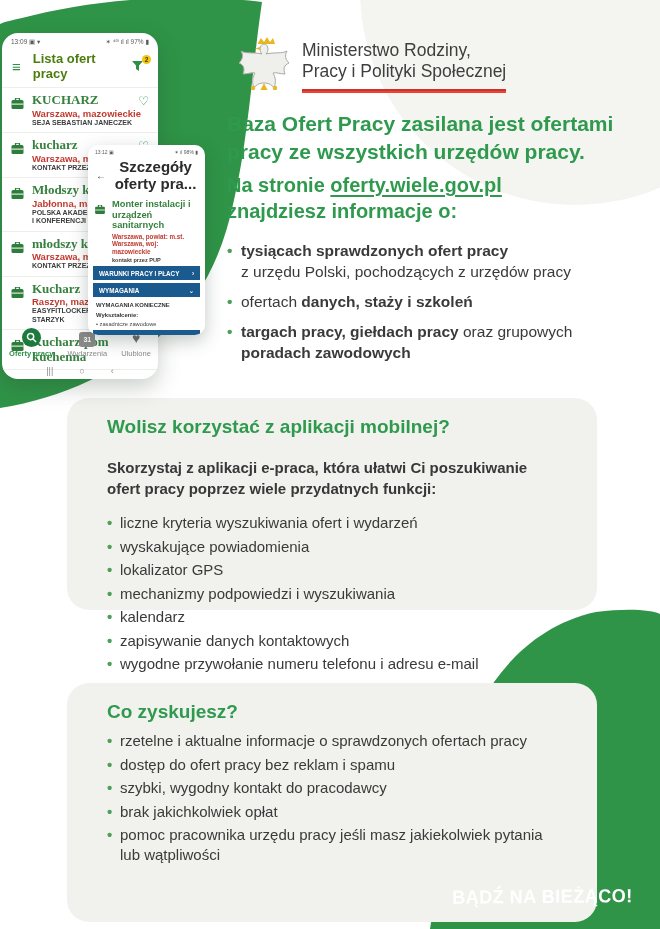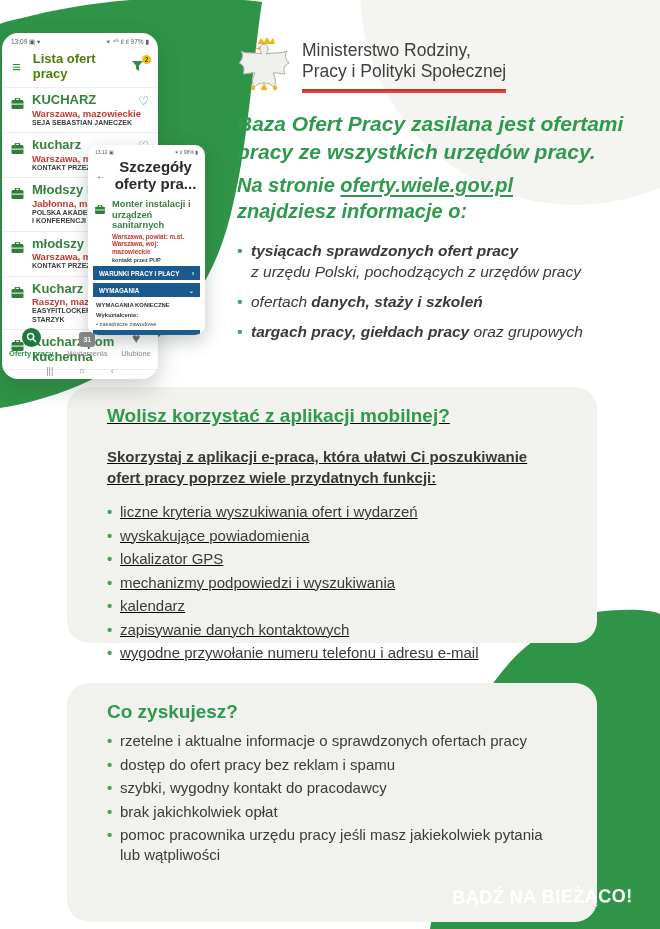--- a/index.html
+++ b/index.html
@@ -12,21 +12,21 @@
   .circle-tr{position:absolute;width:430px;height:430px;border-radius:50%;
     background:#f4f4f1;right:-130px;top:-225px;z-index:0;}
   
   .ministry{position:absolute;left:238px;top:30px;z-index:2;display:flex;align-items:flex-end;}
   .eagle{width:52px;height:58px;margin-right:12px;}
   .ministry-text{padding-top:10px;}
   .ministry-text .l{font-size:17.5px;line-height:21px;color:#3e3e3e;}
   .red-rule{margin-top:7px;height:4px;width:100%;
     background:linear-gradient(#c8352b 50%,#ef4135 50%);}
   
-  .intro{position:absolute;left:237px;top:110px;width:400px;z-index:2;font-style:italic;}
+  .intro{position:absolute;left:227px;top:110px;width:400px;z-index:2;}
   .intro h1{margin:0;font-size:21px;line-height:27.5px;color:#2f9a4e;font-weight:bold;}
   .intro h2{margin:7px 0 0 0;font-size:20px;line-height:26px;color:#2f9a4e;font-weight:600;}
   .intro a{color:#2f9a4e;text-decoration:underline;text-decoration-thickness:2px;text-underline-offset:3px;}
   .intro-bullets{margin-top:16px;}
   .bullet{position:relative;padding-left:14px;font-size:15.5px;line-height:21px;color:#3a3a3a;margin-bottom:9px;}
   .bullet .dot{position:absolute;left:0;top:0;color:#4ca05a;font-weight:bold;}
   
   .phone{position:absolute;background:#fff;box-shadow:0 8px 22px rgba(40,60,45,.25);overflow:hidden;z-index:3;}
   .phone1{left:2px;top:33px;width:156px;height:346px;border-radius:16px;}
   .phone2{left:88px;top:145px;width:117px;height:190px;border-radius:10px;z-index:4;
@@ -35,21 +35,21 @@
   .phone1 .statusbar{font-size:6.5px;}
   .phone2 .statusbar{font-size:5px;padding:4px 7px 0 7px;}
   .p1-header{display:flex;align-items:center;padding:4px 10px 6px 10px;border-bottom:1px solid #eee;}
   .burger{color:#2f8f47;font-size:15px;line-height:15px;font-weight:bold;cursor:pointer;}
   .p1-title{font-size:13px;font-weight:600;color:#4d7c0f;margin-left:12px;flex:1;}
   .filter-wrap{position:relative;width:16px;height:14px;}
   .filter-badge{position:absolute;right:-3px;top:-4px;width:9px;height:9px;border-radius:50%;
     background:#f2c50f;color:#463c00;font-size:6.5px;font-weight:bold;text-align:center;line-height:9px;}
   .job{position:relative;padding:5px 10px 5px 30px;border-bottom:1px solid #ededeb;}
   .job .bicon{position:absolute;left:9px;top:7px;}
-  .job .jt{font-size:13px;line-height:14.5px;font-weight:bold;color:#37813f;white-space:pre-line;}
+  .job .jt{font-size:13px;line-height:14.5px;font-weight:bold;color:#37813f;white-space:pre-line;font-family:Liberation Serif, serif;}
   .job .jl{font-size:9.5px;line-height:11px;font-weight:bold;color:#c13a30;white-space:pre-line;}
   .job .je{font-size:7px;line-height:8.5px;font-weight:bold;color:#3c3c3c;white-space:pre-line;}
   .job .heart{position:absolute;right:9px;top:6px;color:#2f8f47;font-size:12px;cursor:pointer;}
   .tabbar{position:absolute;left:0;right:0;bottom:21px;display:flex;justify-content:space-around;align-items:flex-end;}
   .tab{text-align:center;cursor:pointer;}
   .tab .tlabel{font-size:7.5px;margin-top:2px;color:#8a8a8a;}
   .tab.active .tlabel{color:#2f8f47;font-weight:bold;}
   .navbar{position:absolute;left:0;right:0;bottom:3px;display:flex;justify-content:center;gap:26px;
     color:#8b8b8b;font-size:9px;}
   .p2-header{display:flex;align-items:center;padding:3px 8px 4px 8px;}
@@ -63,21 +63,21 @@
   .bluebar{margin:3px 5px 0 5px;background:#1b5a8e;color:#fff;display:flex;justify-content:space-between;
     align-items:center;padding:3.5px 6px;font-size:6.3px;font-weight:bold;cursor:pointer;}
   .p2-req{padding:0 8px;}
   .p2-req .rh{font-size:5.9px;font-weight:bold;color:#333;margin-top:5px;}
   .p2-req .rl{font-size:5.9px;font-weight:bold;color:#333;margin-top:4px;}
   .p2-req .rv{font-size:5.7px;color:#444;margin-top:3px;}
   .p2-req .rv:before{content:"• ";color:#444;}
   
   .graybox{position:absolute;left:67px;width:530px;background:#f1f1ee;border-radius:22px;z-index:2;
     padding:18px 30px 0 40px;box-sizing:border-box;}
-  .box1{top:387px;height:256px;text-decoration:underline;}
+  .box1{top:398px;height:212px;}
   .box2{top:683px;height:239px;}
   .graybox h3{margin:0;font-size:19px;color:#2f9a4e;font-weight:bold;}
   .graybox .gintro{font-size:15px;line-height:20.5px;font-weight:600;color:#383838;margin-top:20px;}
   .gbullets{margin-top:14px;}
   .gbullet{position:relative;padding-left:13px;font-size:15px;line-height:20px;color:#3a3a3a;
     margin-bottom:3.5px;white-space:pre-line;}
   .box2 .gbullets{margin-top:8px;}
   .gbullet .dot{position:absolute;left:0;top:0;color:#4ca05a;font-weight:bold;}
   
   .footer-badge{position:absolute;left:448px;top:886px;width:170px;z-index:2;color:#fff;
@@ -122,21 +122,21 @@
   </div>
 
   <div class="intro">
     <h1><span>Baza Ofert Pracy zasilana jest ofertami</span><br>
       <span>pracy ze wszystkich urzędów pracy.</span></h1>
     <h2><span>Na stronie </span><a href="#">oferty.wiele.gov.pl</a><br>
       <span>znajdziesz informacje o:</span></h2>
     <div class="intro-bullets">
         <div class="bullet"><span class="dot">•</span><span class="b">tysiącach sprawdzonych ofert pracy</span><br><span>z urzędu Polski, pochodzących z urzędów pracy</span></div>
         <div class="bullet"><span class="dot">•</span><span>ofertach </span><span class="b">danych, staży i szkoleń</span></div>
-        <div class="bullet"><span class="dot">•</span><span class="b">targach pracy, giełdach pracy</span><span> oraz grupowych</span><br></div>
+        <div class="bullet"><span class="dot">•</span><span class="b">targach pracy, giełdach pracy</span><span> oraz grupowych</span><br><span class="b">poradach zawodowych</span></div>
       </div>
   </div>
 
   <div class="phone phone1">
     <div class="statusbar">
       <span>13:09 ▣ ▾</span>
       <span>✶ ⁴ᴳ ıl ıl 97% ▮</span>
     </div>
     <div class="p1-header">
       <span class="burger">≡</span>

